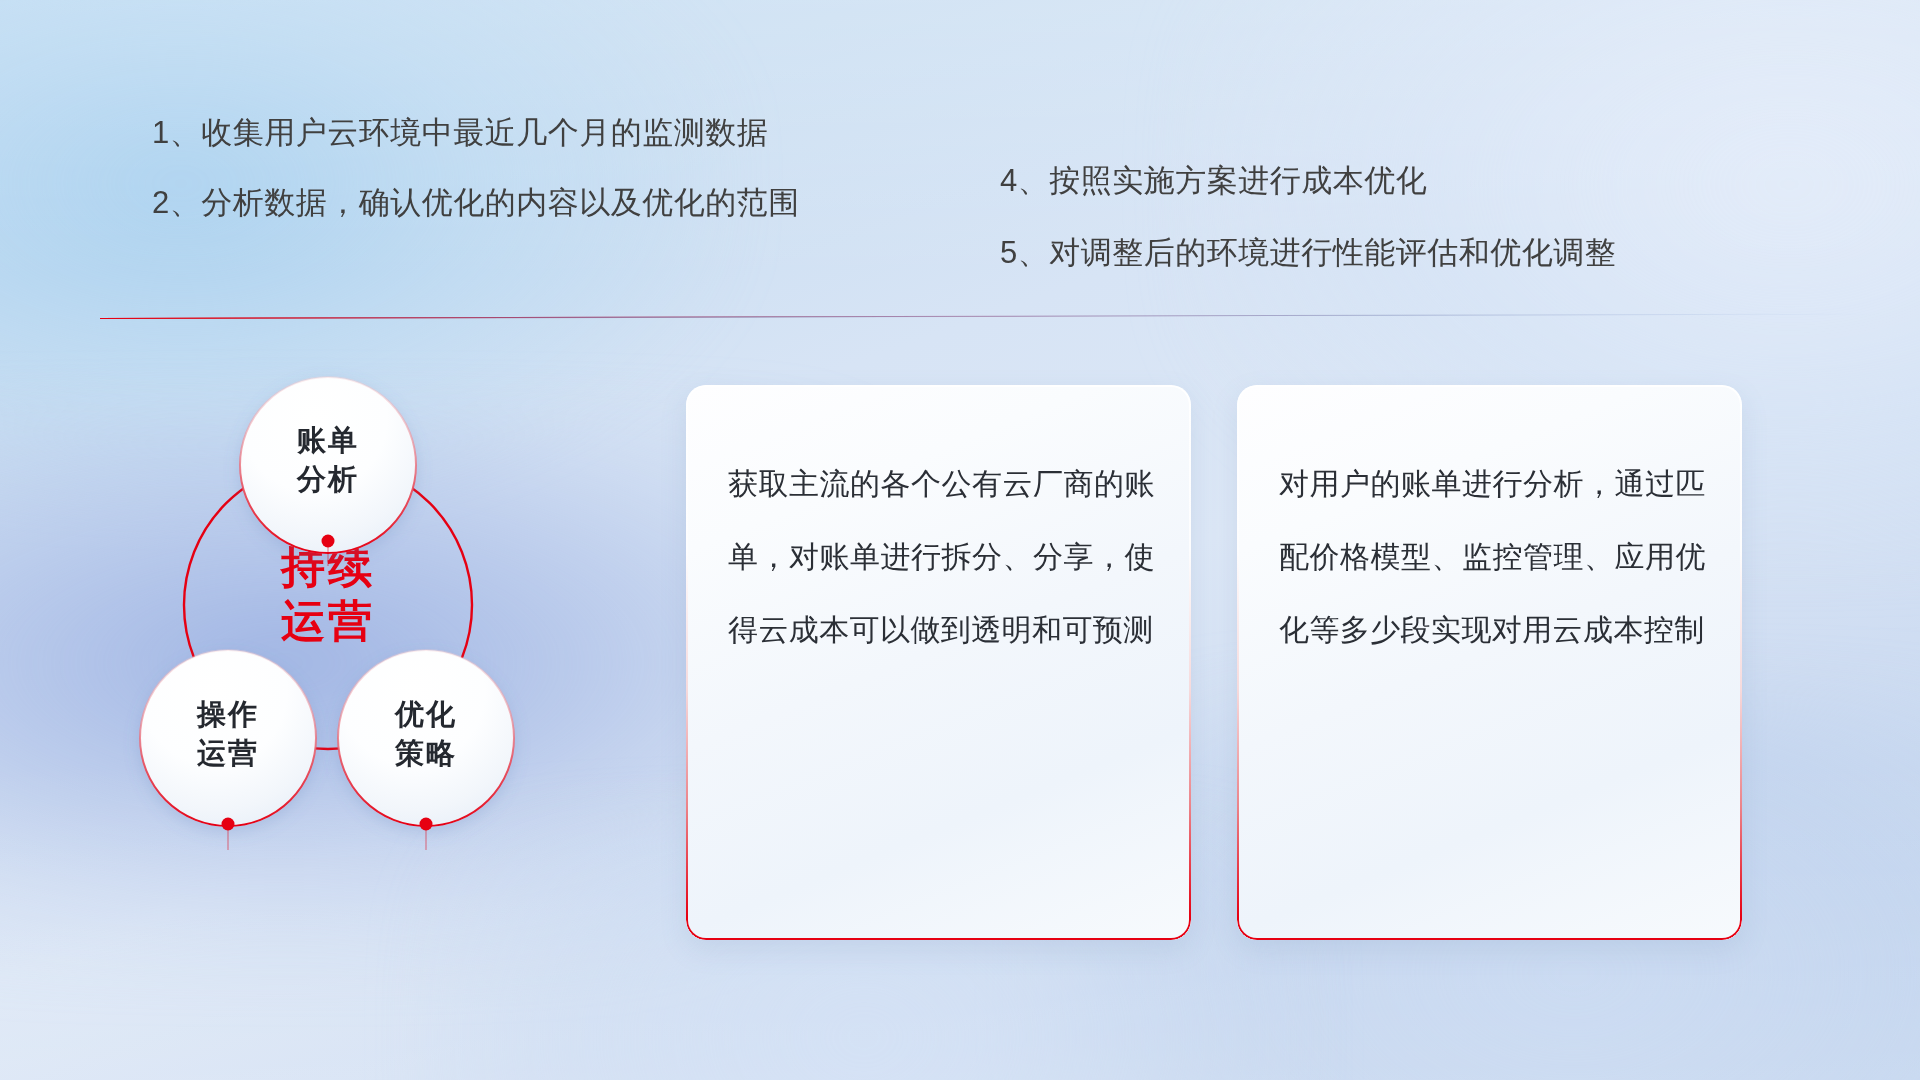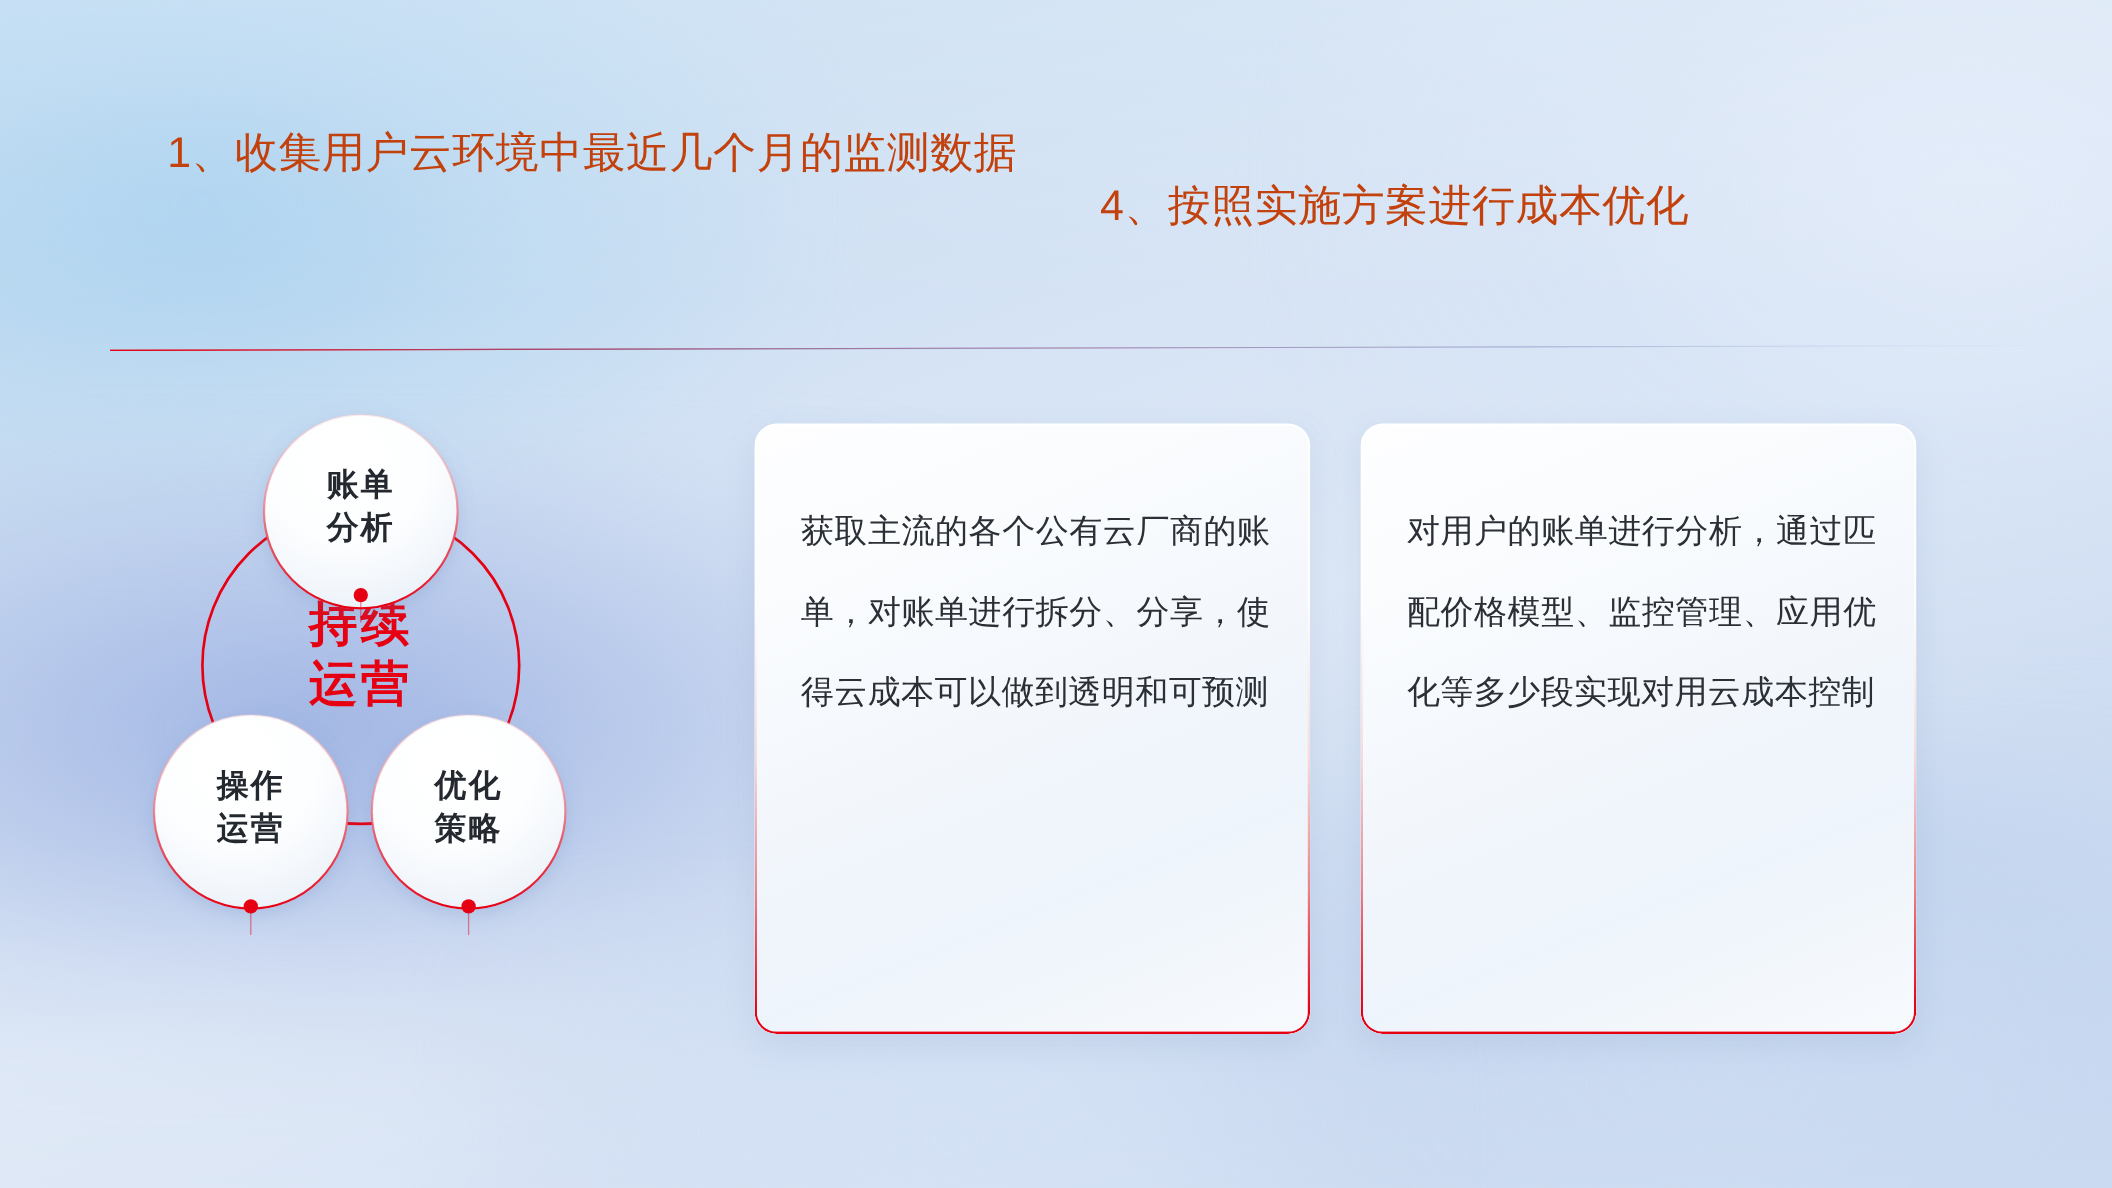--- a/index.html
+++ b/index.html
@@ -43,21 +43,21 @@
     position:absolute;inset:0;
     background:linear-gradient(to bottom,rgba(255,255,255,.20) 0%,rgba(255,255,255,0) 26%,rgba(255,255,255,0) 70%,rgba(255,255,255,.16) 100%);
   }
 
   
   .bullets{position:absolute;top:0;left:0;width:100%;}
   .bullet-col{position:absolute;}
   .bullet-col.left{left:152px;top:112px;}
   .bullet-col.right{left:1000px;top:160px;}
   .bullet-line{
-    font-size:39px;color:#c2410c;letter-spacing:.5px;
+    font-size:31px;color:#404040;letter-spacing:.5px;
     margin-bottom:28px;white-space:nowrap;font-weight:400;
   }
   .bullet-col.right .bullet-line{margin-bottom:30px;}
 
   
   .divider{
     position:absolute;left:100px;top:309px;width:1790px;height:10px;
   }
 
   
@@ -95,23 +95,25 @@
   <div class="bg-glow-c"></div>
   <div class="bg-glow-a"></div>
   <div class="bg-glow-d"></div>
   <div class="bg-glow-e"></div>
   <div class="bg-haze"></div>
 </div>
 
 <div class="bullets">
   <div class="bullet-col left">
     <div class="bullet-line">1、收集用户云环境中最近几个月的监测数据</div>
+    <div class="bullet-line">2、分析数据，确认优化的内容以及优化的范围</div>
   </div>
   <div class="bullet-col right">
     <div class="bullet-line">4、按照实施方案进行成本优化</div>
+    <div class="bullet-line">5、对调整后的环境进行性能评估和优化调整</div>
   </div>
 </div>
 
 <svg class="divider" viewBox="0 0 1790 10" preserveAspectRatio="none">
   <defs>
     <linearGradient id="dividerGrad" x1="0" y1="0" x2="1" y2="0">
       <stop offset="0%" stop-color="#e60012" stop-opacity="1"></stop>
       <stop offset="12%" stop-color="#dc1020" stop-opacity=".98"></stop>
       <stop offset="30%" stop-color="#b03a60" stop-opacity=".85"></stop>
       <stop offset="52%" stop-color="#8a5f92" stop-opacity=".68"></stop>

